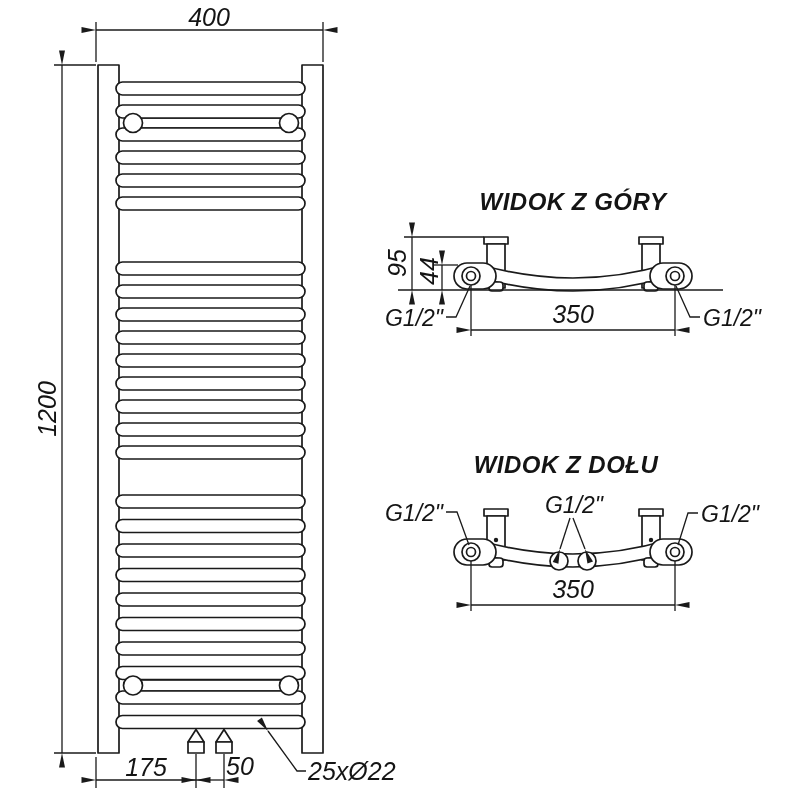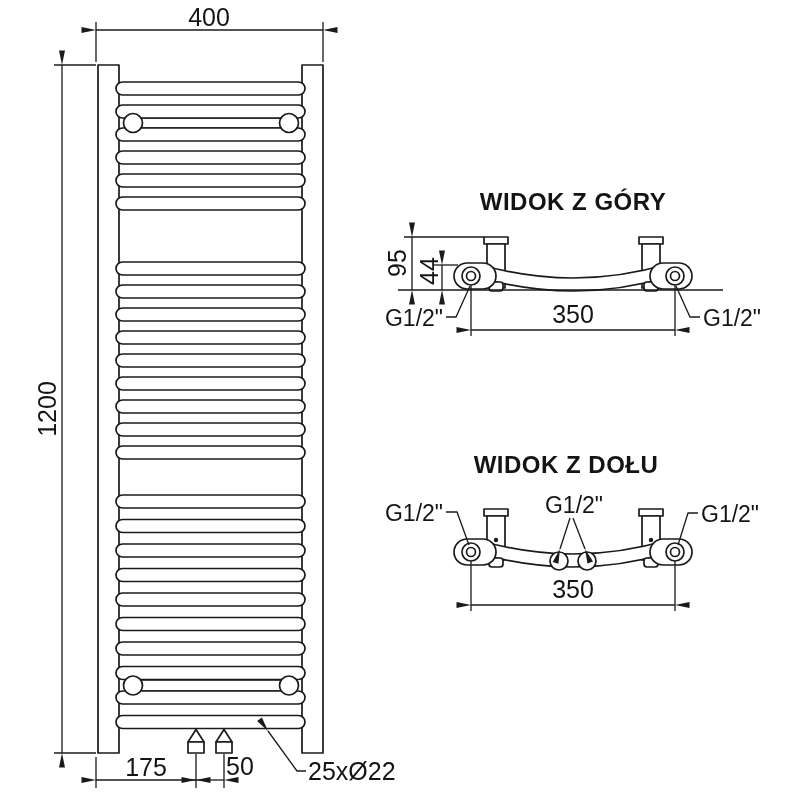--- a/index.html
+++ b/index.html
@@ -1,16 +1,16 @@
 <!DOCTYPE html>
 <html><head>
 <meta charset="utf-8">
 <style>
   html,body{margin:0;padding:0;background:#ffffff;}
-  .stage{position:relative;width:800px;height:800px;background:#ffffff;overflow:hidden;}
+  .stage{position:relative;width:800px;height:800px;background:#ffffff;overflow:hidden;font-style:italic;}
   svg{position:absolute;inset:0;}
   .draw{fill:none;stroke:#1a1a1a;stroke-width:1.7;stroke-linejoin:round;stroke-linecap:round;}
   .white{fill:#ffffff;}
   .band{fill:#ffffff;stroke:none;}
   .dim{fill:none;stroke:#1a1a1a;stroke-width:1.3;stroke-linecap:butt;}
   .txt{font-family:"Liberation Sans","DejaVu Sans",sans-serif;fill:#141414;}
   .num{font-size:25px;}
   .thread{font-size:23px;}
   .title{font-size:24px;font-weight:bold;letter-spacing:.5px;}
   .dot{fill:#1a1a1a;stroke:none;}

